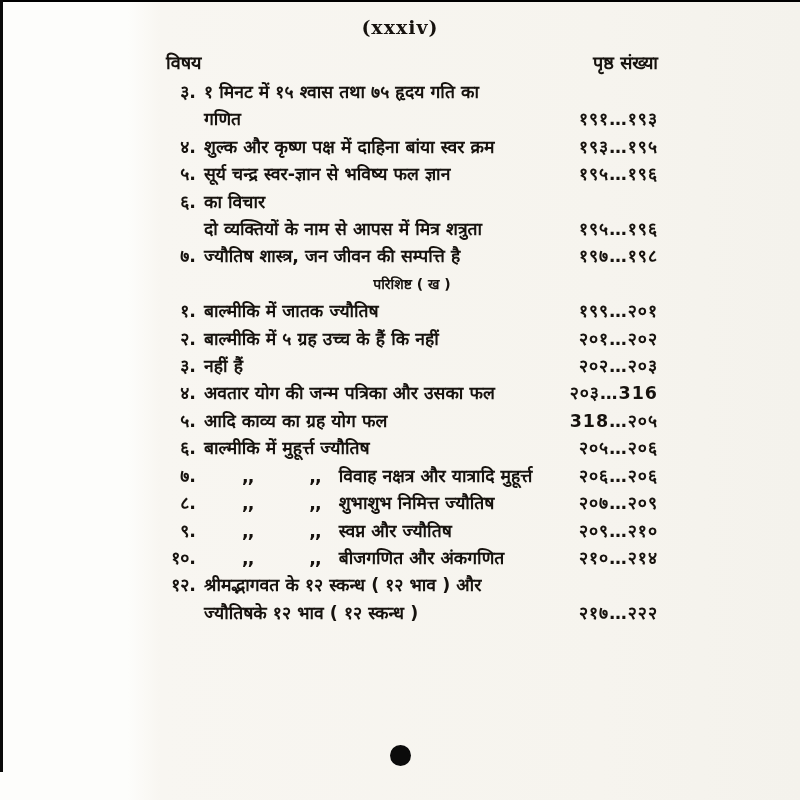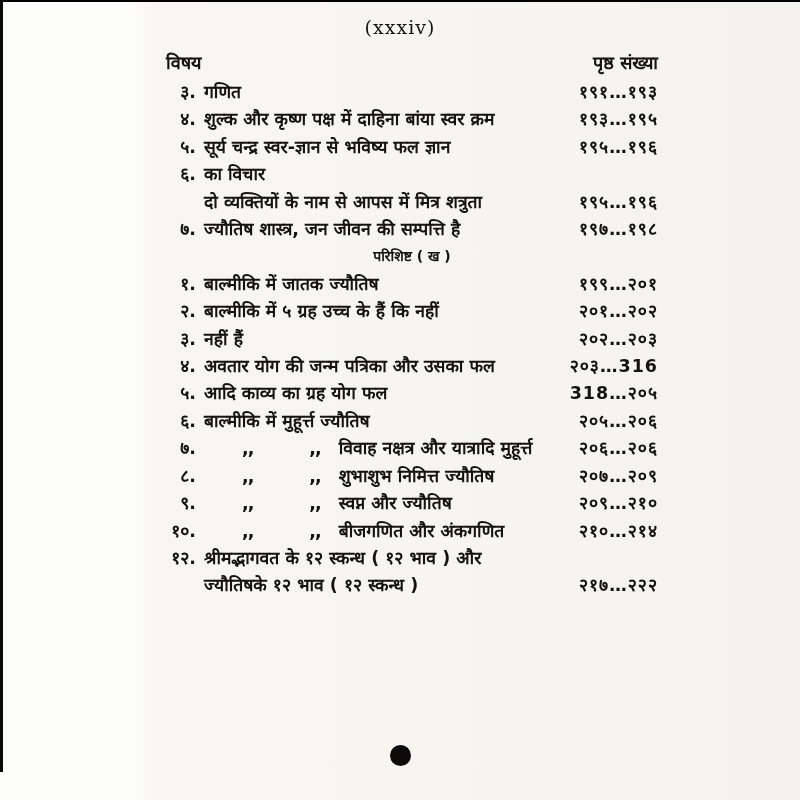--- a/index.html
+++ b/index.html
@@ -26,21 +26,21 @@
     position: absolute;
     top: 0; left: 0;
     width: 3px; height: 772px;
     background: #0a0a0a;
   }
   .folio {
     margin-top: 14px;
     text-align: center;
     font-family: "DejaVu Serif", serif;
     font-size: 19px;
-    font-weight: 400;
+    font-weight: 700;
     letter-spacing: 1px;
     line-height: 26px;
   }
   .content {
     margin: 9px 142px 0 166px; 
   }
   .colhead {
     display: flex;
     justify-content: space-between;
     align-items: center;
@@ -111,20 +111,21 @@
 
   <div class="content">
     <div class="colhead">
       <span>विषय</span>
       <span>पृष्ठ संख्या</span>
     </div>
     <div>
         <div class="row">
           <span class="num">३.</span>
           <span class="body">
+            <span class="line">१ मिनट में १५ श्वास तथा ७५ हृदय गति का</span>
             <span class="line">गणित</span>
           </span>
           <span class="pages">१९१…१९३</span>
         </div>
         <div class="row">
           <span class="num">४.</span>
           <span class="body">
             <span class="line">शुल्क और कृष्ण पक्ष में दाहिना बांया स्वर क्रम</span>
           </span>
           <span class="pages">१९३…१९५</span>

